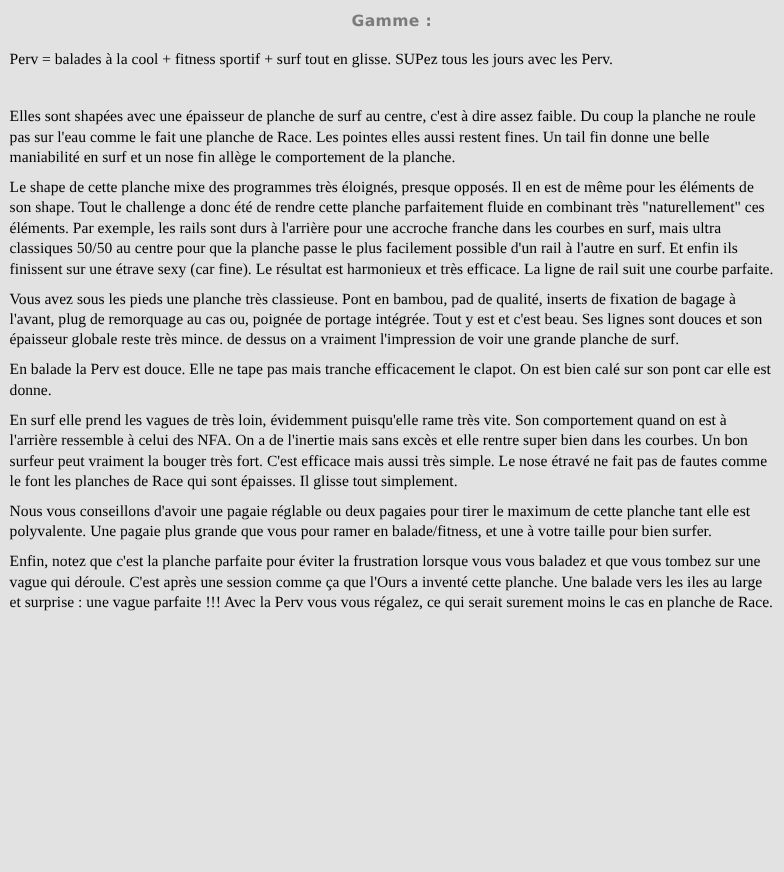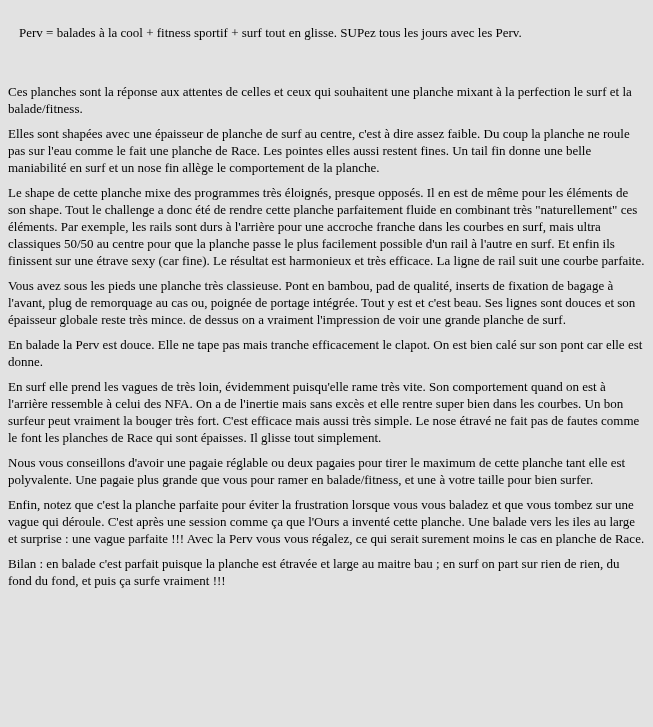--- a/index.html
+++ b/index.html
@@ -27,42 +27,41 @@
     font-size: 13px;
     font-weight: bold;
     letter-spacing: 0.3px;
     color: var(--heading);
     text-align: center;
     margin: 0;
     line-height: 16px;
   }
   #gamme-heading { padding-top: 11px; }
   .intro-text {
-    margin: 11px;
+    margin: 0;
     padding-top: 13px;
   }
   #presentation-heading { padding-top: 30px; }
   #presentation-paragraphs { padding-top: 31px; }
   .body-paragraph { margin: 0; }
   .body-paragraph + .body-paragraph { margin-top: 8px; }
 </style>
 </head>
 <body>
 
 <div class="page">
 
+  <h1 class="section-heading" id="gamme-heading">Gamme :</h1>
 
   <p class="intro-text">Perv = balades à la cool + fitness sportif + surf tout en glisse. SUPez tous les jours avec les Perv.</p>
 
 
   <div id="presentation-paragraphs">
-    <p class="body-paragraph">Ces planches sont la réponse aux attentes de celles et ceux qui souhaitent une planche mixant à la perfection le surf et la balade/fitness.</p>
     <p class="body-paragraph">Elles sont shapées avec une épaisseur de planche de surf au centre, c'est à dire assez faible. Du coup la planche ne roule pas sur l'eau comme le fait une planche de Race. Les pointes elles aussi restent fines. Un tail fin donne une belle maniabilité en surf et un nose fin allège le comportement de la planche.</p>
     <p class="body-paragraph">Le shape de cette planche mixe des programmes très éloignés, presque opposés. Il en est de même pour les éléments de son shape. Tout le challenge a donc été de rendre cette planche parfaitement fluide en combinant très "naturellement" ces éléments. Par exemple, les rails sont durs à l'arrière pour une accroche franche dans les courbes en surf, mais ultra classiques 50/50 au centre pour que la planche passe le plus facilement possible d'un rail à l'autre en surf. Et enfin ils finissent sur une étrave sexy (car fine). Le résultat est harmonieux et très efficace. La ligne de rail suit une courbe parfaite.</p>
     <p class="body-paragraph">Vous avez sous les pieds une planche très classieuse. Pont en bambou, pad de qualité, inserts de fixation de bagage à l'avant, plug de remorquage au cas ou, poignée de portage intégrée. Tout y est et c'est beau. Ses lignes sont douces et son épaisseur globale reste très mince. de dessus on a vraiment l'impression de voir une grande planche de surf.</p>
     <p class="body-paragraph">En balade la Perv est douce. Elle ne tape pas mais tranche efficacement le clapot. On est bien calé sur son pont car elle est donne.</p>
     <p class="body-paragraph">En surf elle prend les vagues de très loin, évidemment puisqu'elle rame très vite. Son comportement quand on est à l'arrière ressemble à celui des NFA. On a de l'inertie mais sans excès et elle rentre super bien dans les courbes. Un bon surfeur peut vraiment la bouger très fort. C'est efficace mais aussi très simple. Le nose étravé ne fait pas de fautes comme le font les planches de Race qui sont épaisses. Il glisse tout simplement.</p>
     <p class="body-paragraph">Nous vous conseillons d'avoir une pagaie réglable ou deux pagaies pour tirer le maximum de cette planche tant elle est polyvalente. Une pagaie plus grande que vous pour ramer en balade/fitness, et une à votre taille pour bien surfer.</p>
     <p class="body-paragraph">Enfin, notez que c'est la planche parfaite pour éviter la frustration lorsque vous vous baladez et que vous tombez sur une vague qui déroule. C'est après une session comme ça que l'Ours a inventé cette planche. Une balade vers les iles au large et surprise : une vague parfaite !!! Avec la Perv vous vous régalez, ce qui serait surement moins le cas en planche de Race.</p>
-    <p class="body-paragraph">Bilan : en balade c'est parfait puisque la planche est étravée et large au maitre bau ; en surf on part sur rien de rien, du fond du fond, et puis ça surfe vraiment !!!</p>
   </div>
 
 </div>
 
 </body></html>

